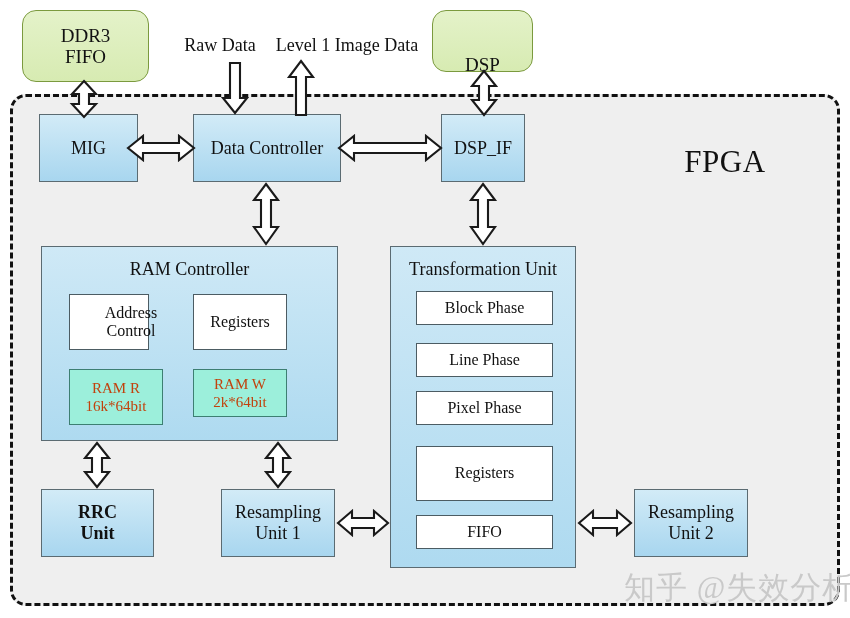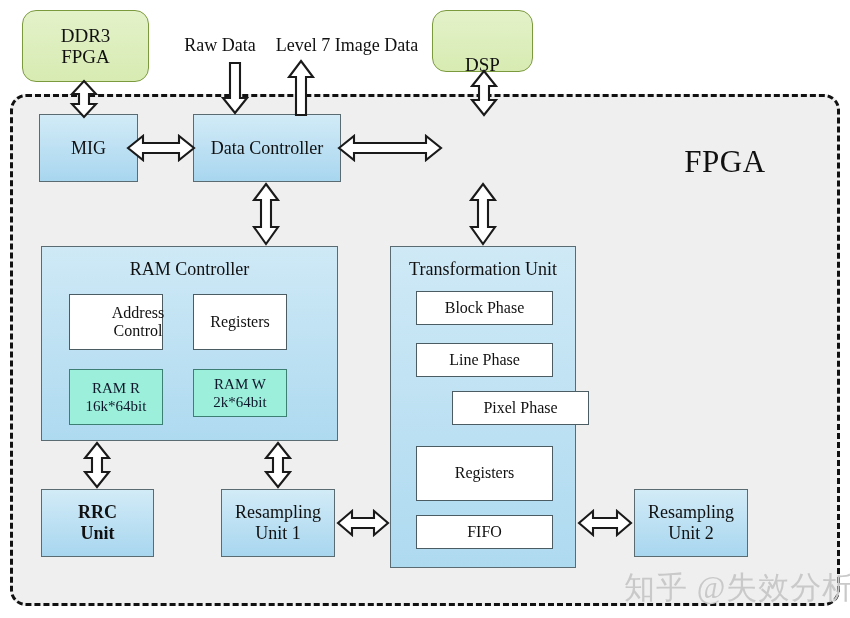--- a/index.html
+++ b/index.html
@@ -68,21 +68,21 @@
     background: #ffffff;
     display: flex; align-items: center; justify-content: center;
     text-align: center; font-size: 16px; color: #111; line-height: 1.15;
   }
 
   
   .teal-block {
     border: 1.6px solid #3d7f72;
     background: #9cefdb;
     display: flex; align-items: center; justify-content: center;
-    text-align: center; font-size: 15px; color: #0f172a; line-height: 1.2;
+    text-align: center; font-size: 15px; color: #c2410c; line-height: 1.2;
   }
 
   
   .plain-label {
     font-size: 18px; color: #111;
     display: flex; align-items: center; justify-content: center;
     white-space: nowrap;
   }
 
   
@@ -110,44 +110,47 @@
 </head>
 <body>
 
 <div id="canvas">
 
   <div class="abs fpga-region"></div>
   <div class="abs fpga-label">FPGA</div>
 
   <div class="abs ext-block" style="left:22px; top:10px; width:127px; height:72px;">
     <span style="white-space:pre-line;">DDR3
-FPGA</span>
+FIFO</span>
   </div>
 
   <div class="abs ext-block" style="left:432px; top:10px; width:101px; height:62px;">
     <span style="white-space:pre-line;margin-top:48px;">DSP</span>
   </div>
 
   <div class="abs plain-label" style="left:172px; top:33px; width:96px; height:24px;">Raw Data</div>
 
-  <div class="abs plain-label" style="left:272px; top:33px; width:150px; height:24px;">Level 7 Image Data</div>
+  <div class="abs plain-label" style="left:272px; top:33px; width:150px; height:24px;">Level 1 Image Data</div>
 
   <div class="abs blue-block" style="left:39px; top:114px; width:99px; height:68px;">
     <span style="white-space:pre-line;">MIG</span>
   </div>
 
   <div class="abs blue-block" style="left:193px; top:114px; width:148px; height:68px;">
     <span style="white-space:pre-line;">Data Controller</span>
   </div>
 
+  <div class="abs blue-block" style="left:441px; top:114px; width:84px; height:68px;">
+    <span style="white-space:pre-line;">DSP_IF</span>
+  </div>
 
   <div class="abs blue-container" style="left:41px; top:246px; width:297px; height:195px;">
     <div class="container-title" style="top:12px;">RAM Controller</div>
 
-    <div class="abs white-block" style="left:27px; top:47px; width:94px; height:56px;padding-left:44px;">
+    <div class="abs white-block" style="left:27px; top:47px; width:80px; height:56px;padding-left:44px;">
       <span style="white-space:pre-line;">Address
 Control</span>
     </div>
 
     <div class="abs white-block" style="left:151px; top:47px; width:94px; height:56px;">
       <span style="white-space:pre-line;">Registers</span>
     </div>
 
     <div class="abs teal-block" style="left:27px; top:122px; width:94px; height:56px;">
       <span style="white-space:pre-line;">RAM R
@@ -164,21 +167,21 @@
     <div class="container-title" style="top:12px;">Transformation Unit</div>
 
     <div class="abs white-block" style="left:25px; top:44px; width:137px; height:34px;">
       <span>Block  Phase</span>
     </div>
 
     <div class="abs white-block" style="left:25px; top:96px; width:137px; height:34px;">
       <span>Line Phase</span>
     </div>
 
-    <div class="abs white-block" style="left:25px; top:144px; width:137px; height:34px;margin-left:36px;">
+    <div class="abs white-block" style="left:25px; top:144px; width:137px; height:34px;">
       <span>Pixel Phase</span>
     </div>
 
     <div class="abs white-block" style="left:25px; top:199px; width:137px; height:55px;">
       <span>Registers</span>
     </div>
 
     <div class="abs white-block" style="left:25px; top:268px; width:137px; height:34px;">
       <span>FIFO</span>
     </div>

